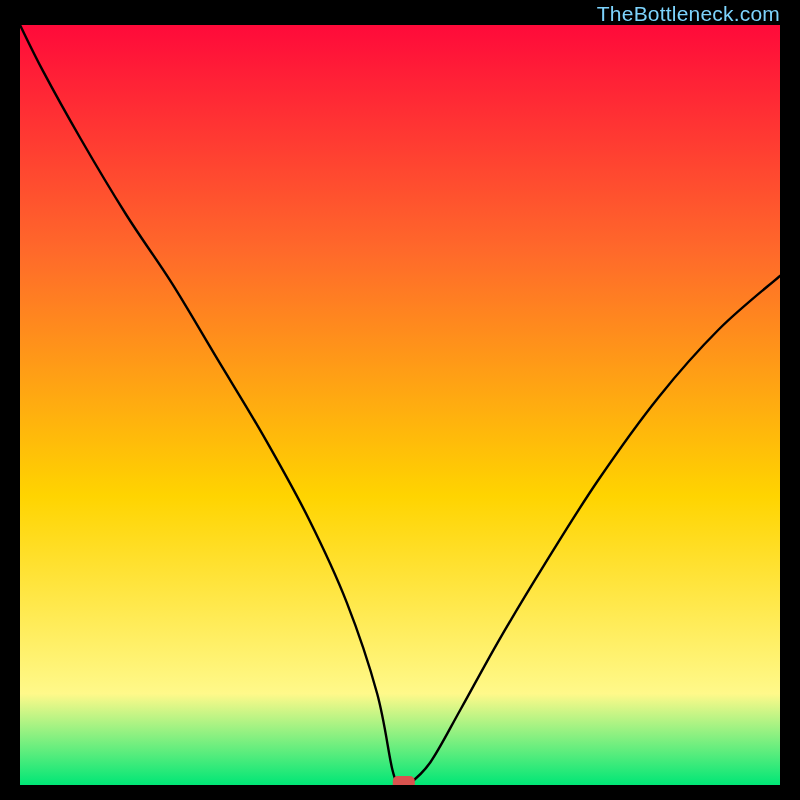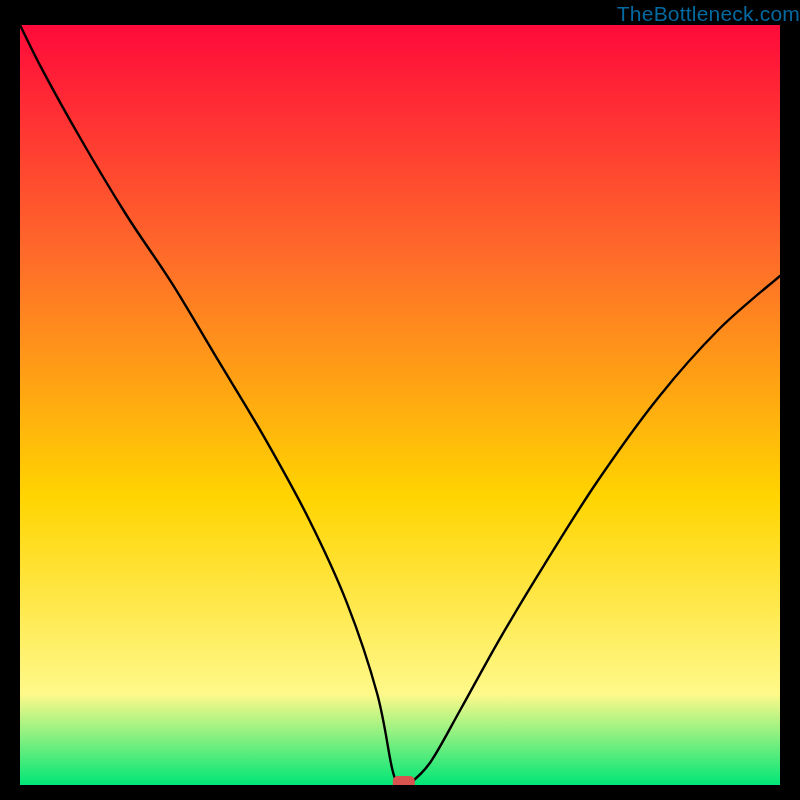--- a/index.html
+++ b/index.html
@@ -15,22 +15,22 @@
     position: absolute;
     left: 20px;
     top: 25px;
     width: 760px;
     height: 760px;
     background: #000;
   }
   .watermark {
     position: absolute;
     top: 2px;
-    right: 0;
-    color: #0369a1;
+    right: 20px;
+    color: #7dd3fc;
     font-size: 21px;
     font-weight: 400;
     letter-spacing: 0.2px;
     z-index: 10;
   }
   svg {
     position: absolute;
     left: 0;
     top: 0;
     display: block;

